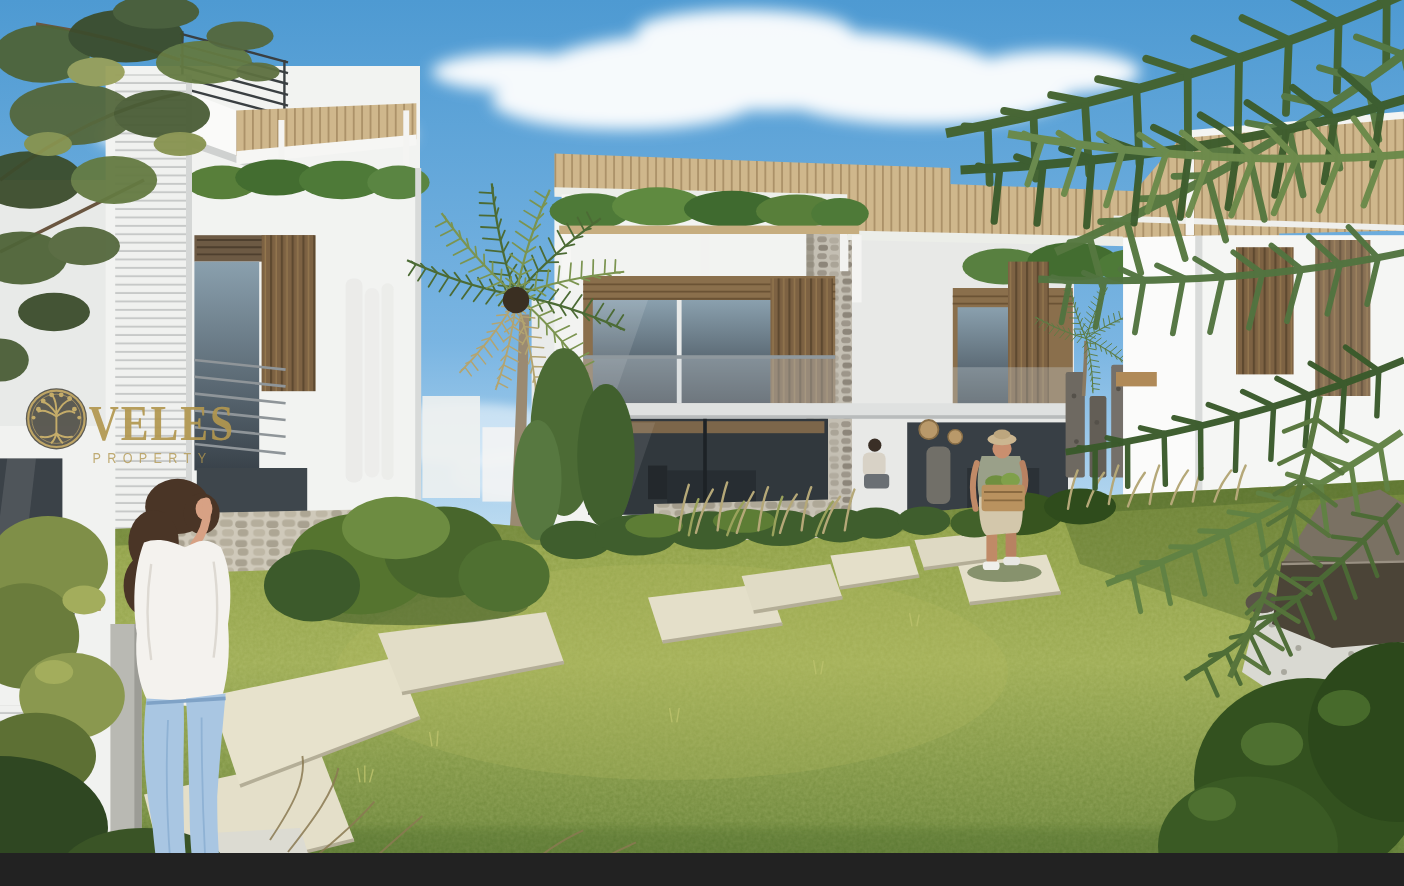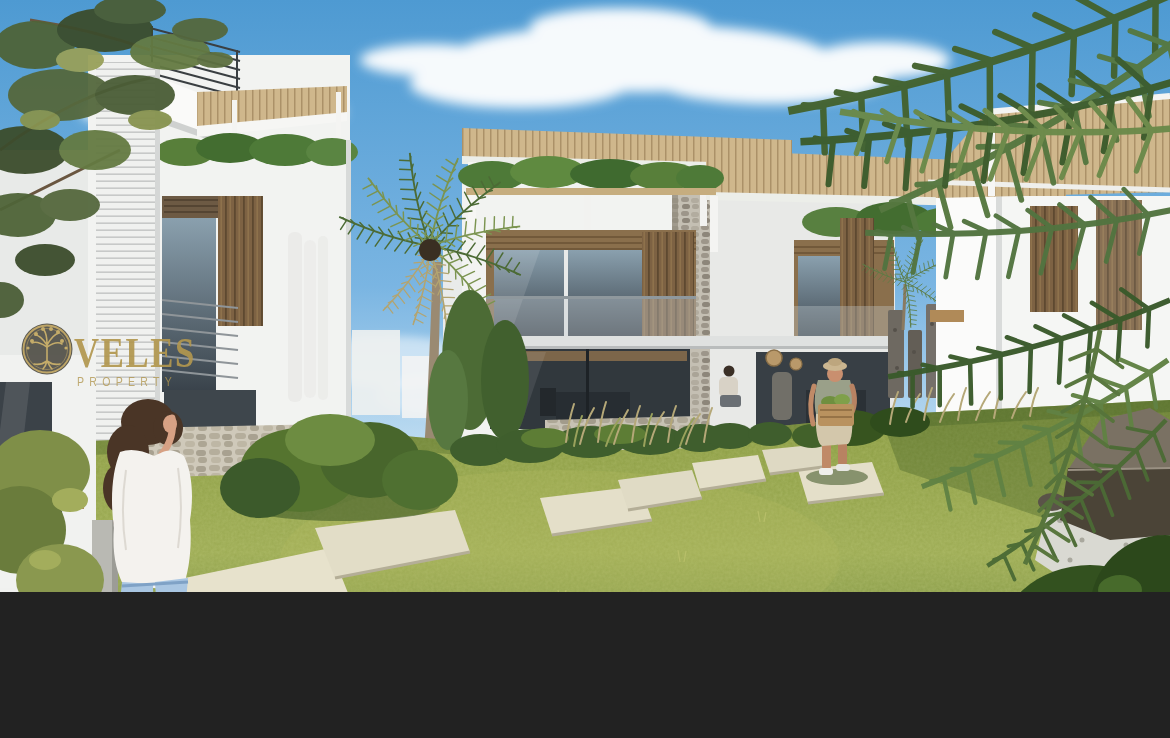--- a/index.html
+++ b/index.html
@@ -1,16 +1,16 @@
 <!DOCTYPE html>
 <html><head>
 <meta charset="utf-8">
 <style>
   html,body{margin:0;padding:0;background:#222;}
-  .stage{width:1170px;height:592px;position:relative;overflow:hidden;margin:0 auto;
+  .stage{width:1170px;height:710px;position:relative;overflow:hidden;margin:0 auto;
          font-family:"Liberation Sans",sans-serif;}
   .stage svg{display:block;}
 </style>
 </head>
 <body>
 
 <div class="stage">
 <svg width="1170" height="738" viewBox="0 0 1170 738" xmlns="http://www.w3.org/2000/svg">
   <defs>
     <linearGradient id="skyGrad" x1="0" y1="0" x2="0" y2="1">

